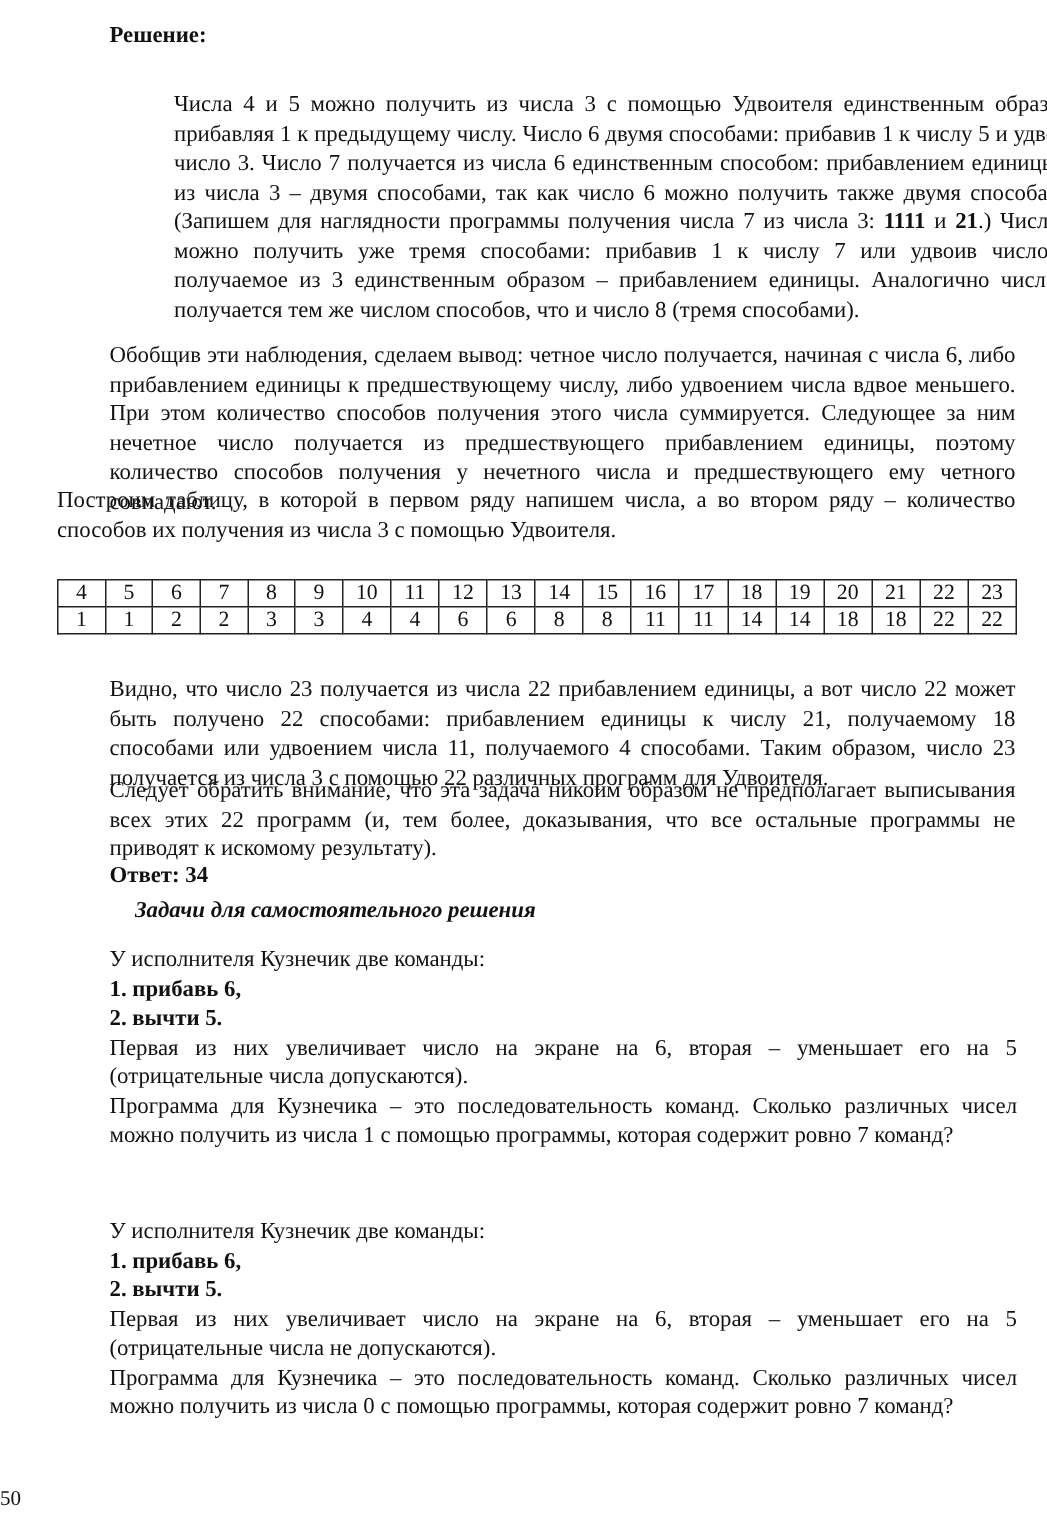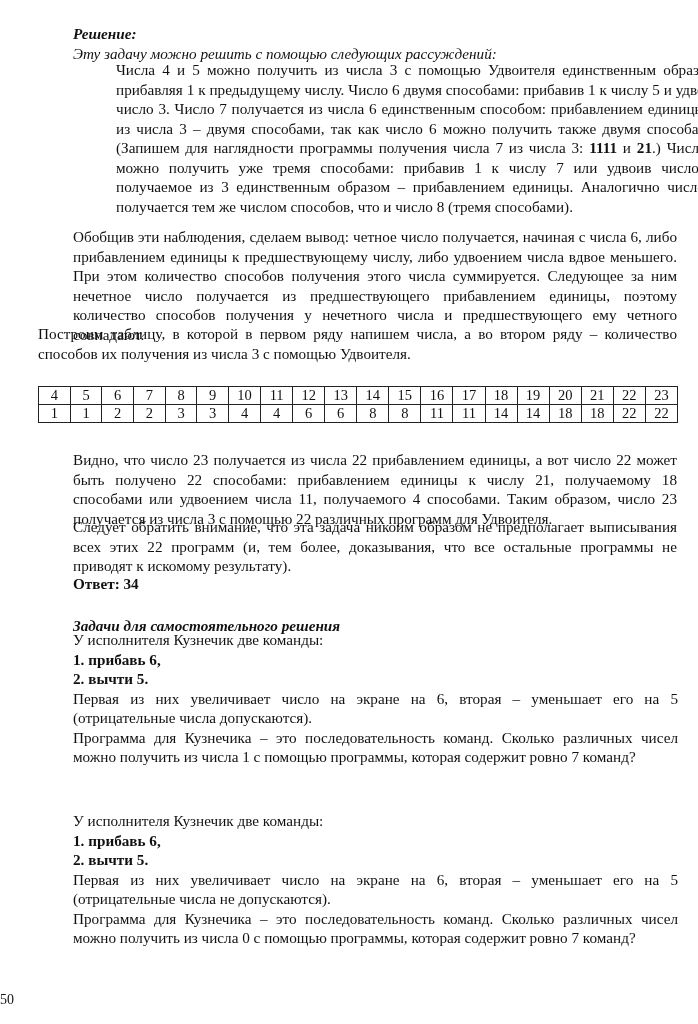--- a/index.html
+++ b/index.html
@@ -11,23 +11,22 @@
   p { margin: 0; text-align: justify; }
   .bold { font-weight: bold; }
   .bi { font-weight: bold; font-style: italic; }
   table.seq { position: absolute; left: 38px; top: 386px; border-collapse: collapse; width: 640px; }
   table.seq td { border: 1px solid #222; text-align: center; padding: 0; height: 17px; line-height: 17px; font-size: 14.5px; width: 32px; }
   .pnum { position: absolute; left: 0; width: 650px; top: 990px; text-align: left; font-size: 14px; }
 </style>
 </head>
 <body>
 
-<div class="block indent" style="top:24px;font-style:italic;">
+<div class="block indent" style="top:14px;">
   <p class="bold">Решение:</p>
-  <p>Эту задачу можно решить с помощью следующих рассуждений:</p>
 </div>
 
 <div class="block indent" style="top:60px;margin-left:43px;">
   <p><span>Числа 4 и 5 можно получить из числа 3 с помощью Удвоителя единственным образом: прибавляя 1 к предыдущему числу. Число 6 двумя способами: прибавив 1 к числу 5 и удвоив число 3. Число 7 получается из числа 6 единственным способом: прибавлением единицы, а из числа 3 – двумя способами, так как число 6 можно получить также двумя способами. (Запишем для наглядности программы получения числа 7 из числа 3: </span><b>1111</b><span> и </span><b>21</b><span>.) Число 8 можно получить уже тремя способами: прибавив 1 к числу 7 или удвоив число 4, получаемое из 3 единственным образом – прибавлением единицы. Аналогично число 9 получается тем же числом способов, что и число 8 (тремя способами).</span></p>
 </div>
 
 <div class="block indent" style="top:227px;">
   <p>Обобщив эти наблюдения, сделаем вывод: четное число получается, начиная с числа 6, либо прибавлением единицы к предшествующему числу, либо удвоением числа вдвое меньшего. При этом количество способов получения этого числа суммируется. Следующее за ним нечетное число получается из предшествующего прибавлением единицы, поэтому количество способов получения у нечетного числа и предшествующего ему четного совпадают.</p>
 </div>
 
@@ -89,21 +88,21 @@
 </div>
 
 <div class="block indent" style="top:517px;">
   <p>Следует обратить внимание, что эта задача никоим образом не предполагает выписывания всех этих 22 программ (и, тем более, доказывания, что все остальные программы не приводят к искомому результату).</p>
 </div>
 
 <div class="block indent" style="top:574px;">
   <p class="bold">Ответ: 34</p>
 </div>
 
-<div class="block indent" style="top:616px;">
+<div class="block indent" style="top:597px;margin-left:17px;">
   <p class="bi">Задачи для самостоятельного решения</p>
 </div>
 
 <div class="block" style="left:38px; top:630px; width:640px;">
   <div style="margin-left:35px;">
     <p>У исполнителя Кузнечик две команды:</p>
     <p class="bold">1. прибавь 6,</p>
     <p class="bold">2. вычти 5.</p>
     <p>Первая из них увеличивает число на экране на 6, вторая – уменьшает его на 5 (отрицательные числа допускаются).</p>
     <p>Программа для Кузнечика – это последовательность команд. Сколько различных чисел можно получить из числа 1 с помощью программы, которая содержит ровно 7 команд?</p>

